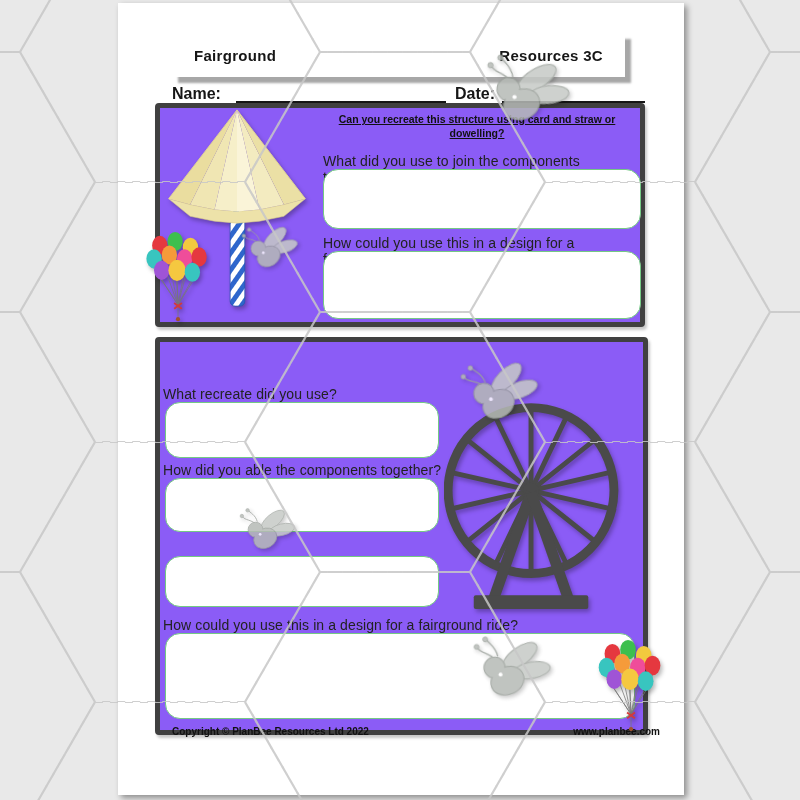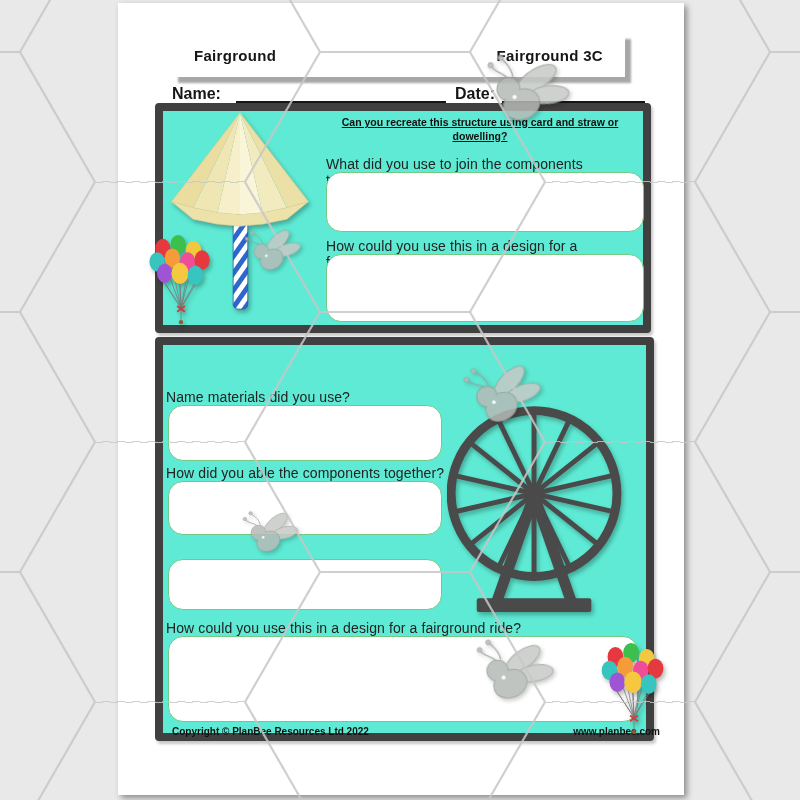--- a/index.html
+++ b/index.html
@@ -9,21 +9,21 @@
         box-shadow:3px 3px 6px rgba(0,0,0,.4);}
   
   .header-bar{position:absolute;left:54px;top:30px;width:453px;height:44px;background:#fff;
         box-shadow:6px 6px 2px rgba(95,95,95,.55);display:flex;align-items:center;
         justify-content:space-between;padding:0 22px;box-sizing:border-box;}
   .header-bar span{font-weight:bold;font-size:15px;letter-spacing:.3px;}
   
   .fld-label{position:absolute;font-weight:bold;font-size:16px;}
   .fld-line{position:absolute;border-bottom:2px solid #161616;height:1px;}
   
-  .box{position:absolute;left:37px;background:#5eead4;border:8px solid #404040;border-radius:4px;
+  .box{position:absolute;left:37px;background:#8b5cf6;border:5px solid #404040;border-radius:4px;
        box-shadow:2px 3px 3px rgba(0,0,0,.22);box-sizing:content-box;}
   .box1{top:100px;width:480px;height:214px;}
   .box2{top:334px;width:483px;height:388px;}
   .sec-title{position:absolute;font-weight:bold;text-decoration:underline;text-align:center;
        color:#111;line-height:1.32;}
   .s1-title{left:152px;top:5px;width:330px;font-size:10.5px;}
   .s2-title{left:0px;top:7px;width:480px;font-size:10.5px;white-space:nowrap;letter-spacing:-.15px;}
   .q{position:absolute;font-size:14px;color:#222;letter-spacing:.1px;}
   .answer{position:absolute;background:#fff;border:1px solid #74c984;border-radius:15px;}
   
@@ -81,21 +81,21 @@
         <path d="M29,74 l8,6 M37,74 l-8,6" stroke="#d23b3b" stroke-width="2"></path>
         <circle cx="33" cy="91" r="2.2" fill="#a0522d"></circle>
       </g>
     </defs>
   </svg>
 
   <div class="page">
 
     <div class="header-bar">
       <span>Fairground</span>
-      <span>Fairground 3C</span>
+      <span>Resources 3C</span>
     </div>
 
     <span class="fld-label" style="left:54px;top:82px">Name:</span>
     <div class="fld-line" style="left:118px;top:97px;width:210px"></div>
     <span class="fld-label" style="left:337px;top:82px">Date:</span>
     <div class="fld-line" style="left:384px;top:97px;width:143px"></div>
 
     <svg class="art bee" style="left:360px;top:55px;width:95px;height:74px;transform:rotate(8deg)" viewBox="0 0 100 84">
         <use href="#bee-shape"></use>
       </svg>
@@ -129,21 +129,21 @@
           <use href="#balloon-shape"></use>
         </svg>
 
       <svg class="art bee" style="left:80px;top:118px;width:60px;height:48px;transform:rotate(-4deg)" viewBox="0 0 100 84">
           <use href="#bee-shape"></use>
         </svg>
     </section>
 
     <section class="box box2">
 
-      <div class="q" style="left:3px;top:44px">Name materials did you use?</div>
+      <div class="q" style="left:3px;top:44px">What recreate did you use?</div>
       <div class="answer" style="left:5px;top:60px;width:272px;height:54px"></div>
 
       <div class="q" style="left:3px;top:120px">How did you able the components together?</div>
       <div class="answer" style="left:5px;top:136px;width:272px;height:52px"></div>
 
       <div class="answer" style="left:5px;top:214px;width:272px;height:49px"></div>
 
       <div class="q" style="left:3px;top:275px">How could you use this in a design for a fairground ride?</div>
       <div class="answer" style="left:5px;top:291px;width:468px;height:84px"></div>
 

